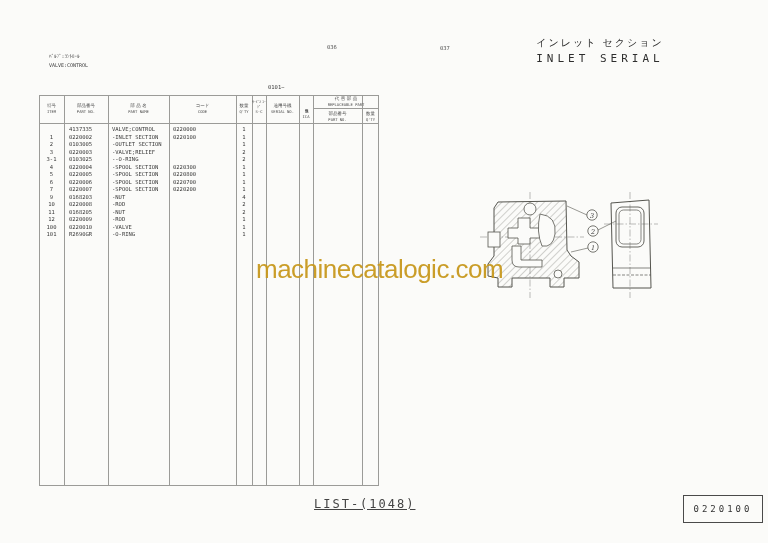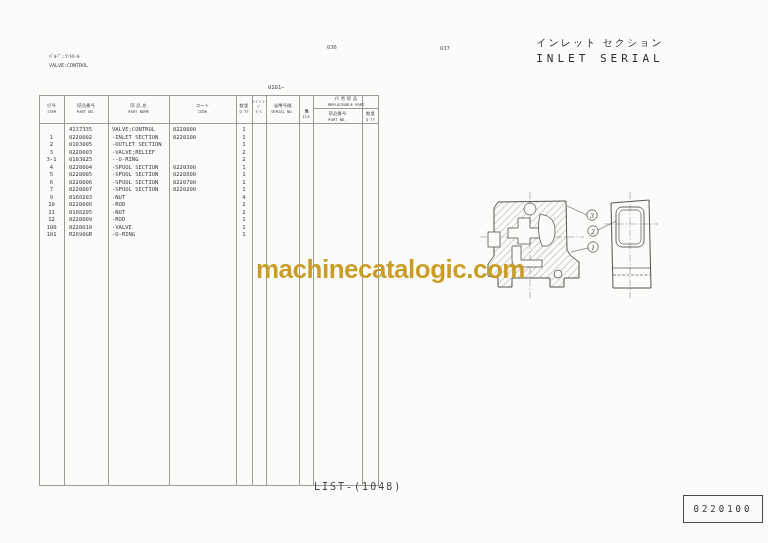--- a/index.html
+++ b/index.html
@@ -27,25 +27,25 @@
         height:7.5px;line-height:7.5px;font-size:5.5px;color:#3a3a3a;}
   .prow span{overflow:hidden;white-space:nowrap;}
   .c-item{text-align:center;}
   .c-pno{padding-left:5px;}
   .c-name{padding-left:4px;}
   .c-code{padding-left:4px;}
   .c-qty{text-align:center;}
   
   .watermark{
     left:256px;top:254px;font-family:"Liberation Sans",sans-serif;
-    font-weight:bold;font-size:26px;letter-spacing:-0.5px;
+    font-weight:normal;font-size:26px;letter-spacing:-0.5px;
     color:#c8991e;opacity:.95;
   }
   
-  .listref{left:314px;top:481px;font-size:10px;letter-spacing:2px;color:#444;}
+  .listref{left:314px;top:497px;font-size:12px;letter-spacing:2px;color:#444;text-decoration:underline;}
   .codebox{left:683px;top:495px;width:78px;height:26px;border:1.5px solid #4a4a4a;
            display:flex;align-items:center;justify-content:center;
            font-size:9px;letter-spacing:3px;color:#333;background:#fbfbf9;}
   svg text{font-family:"DejaVu Serif",serif;font-style:italic;}
 </style>
 </head>
 <body>
 
 <div class="sheet">
 

